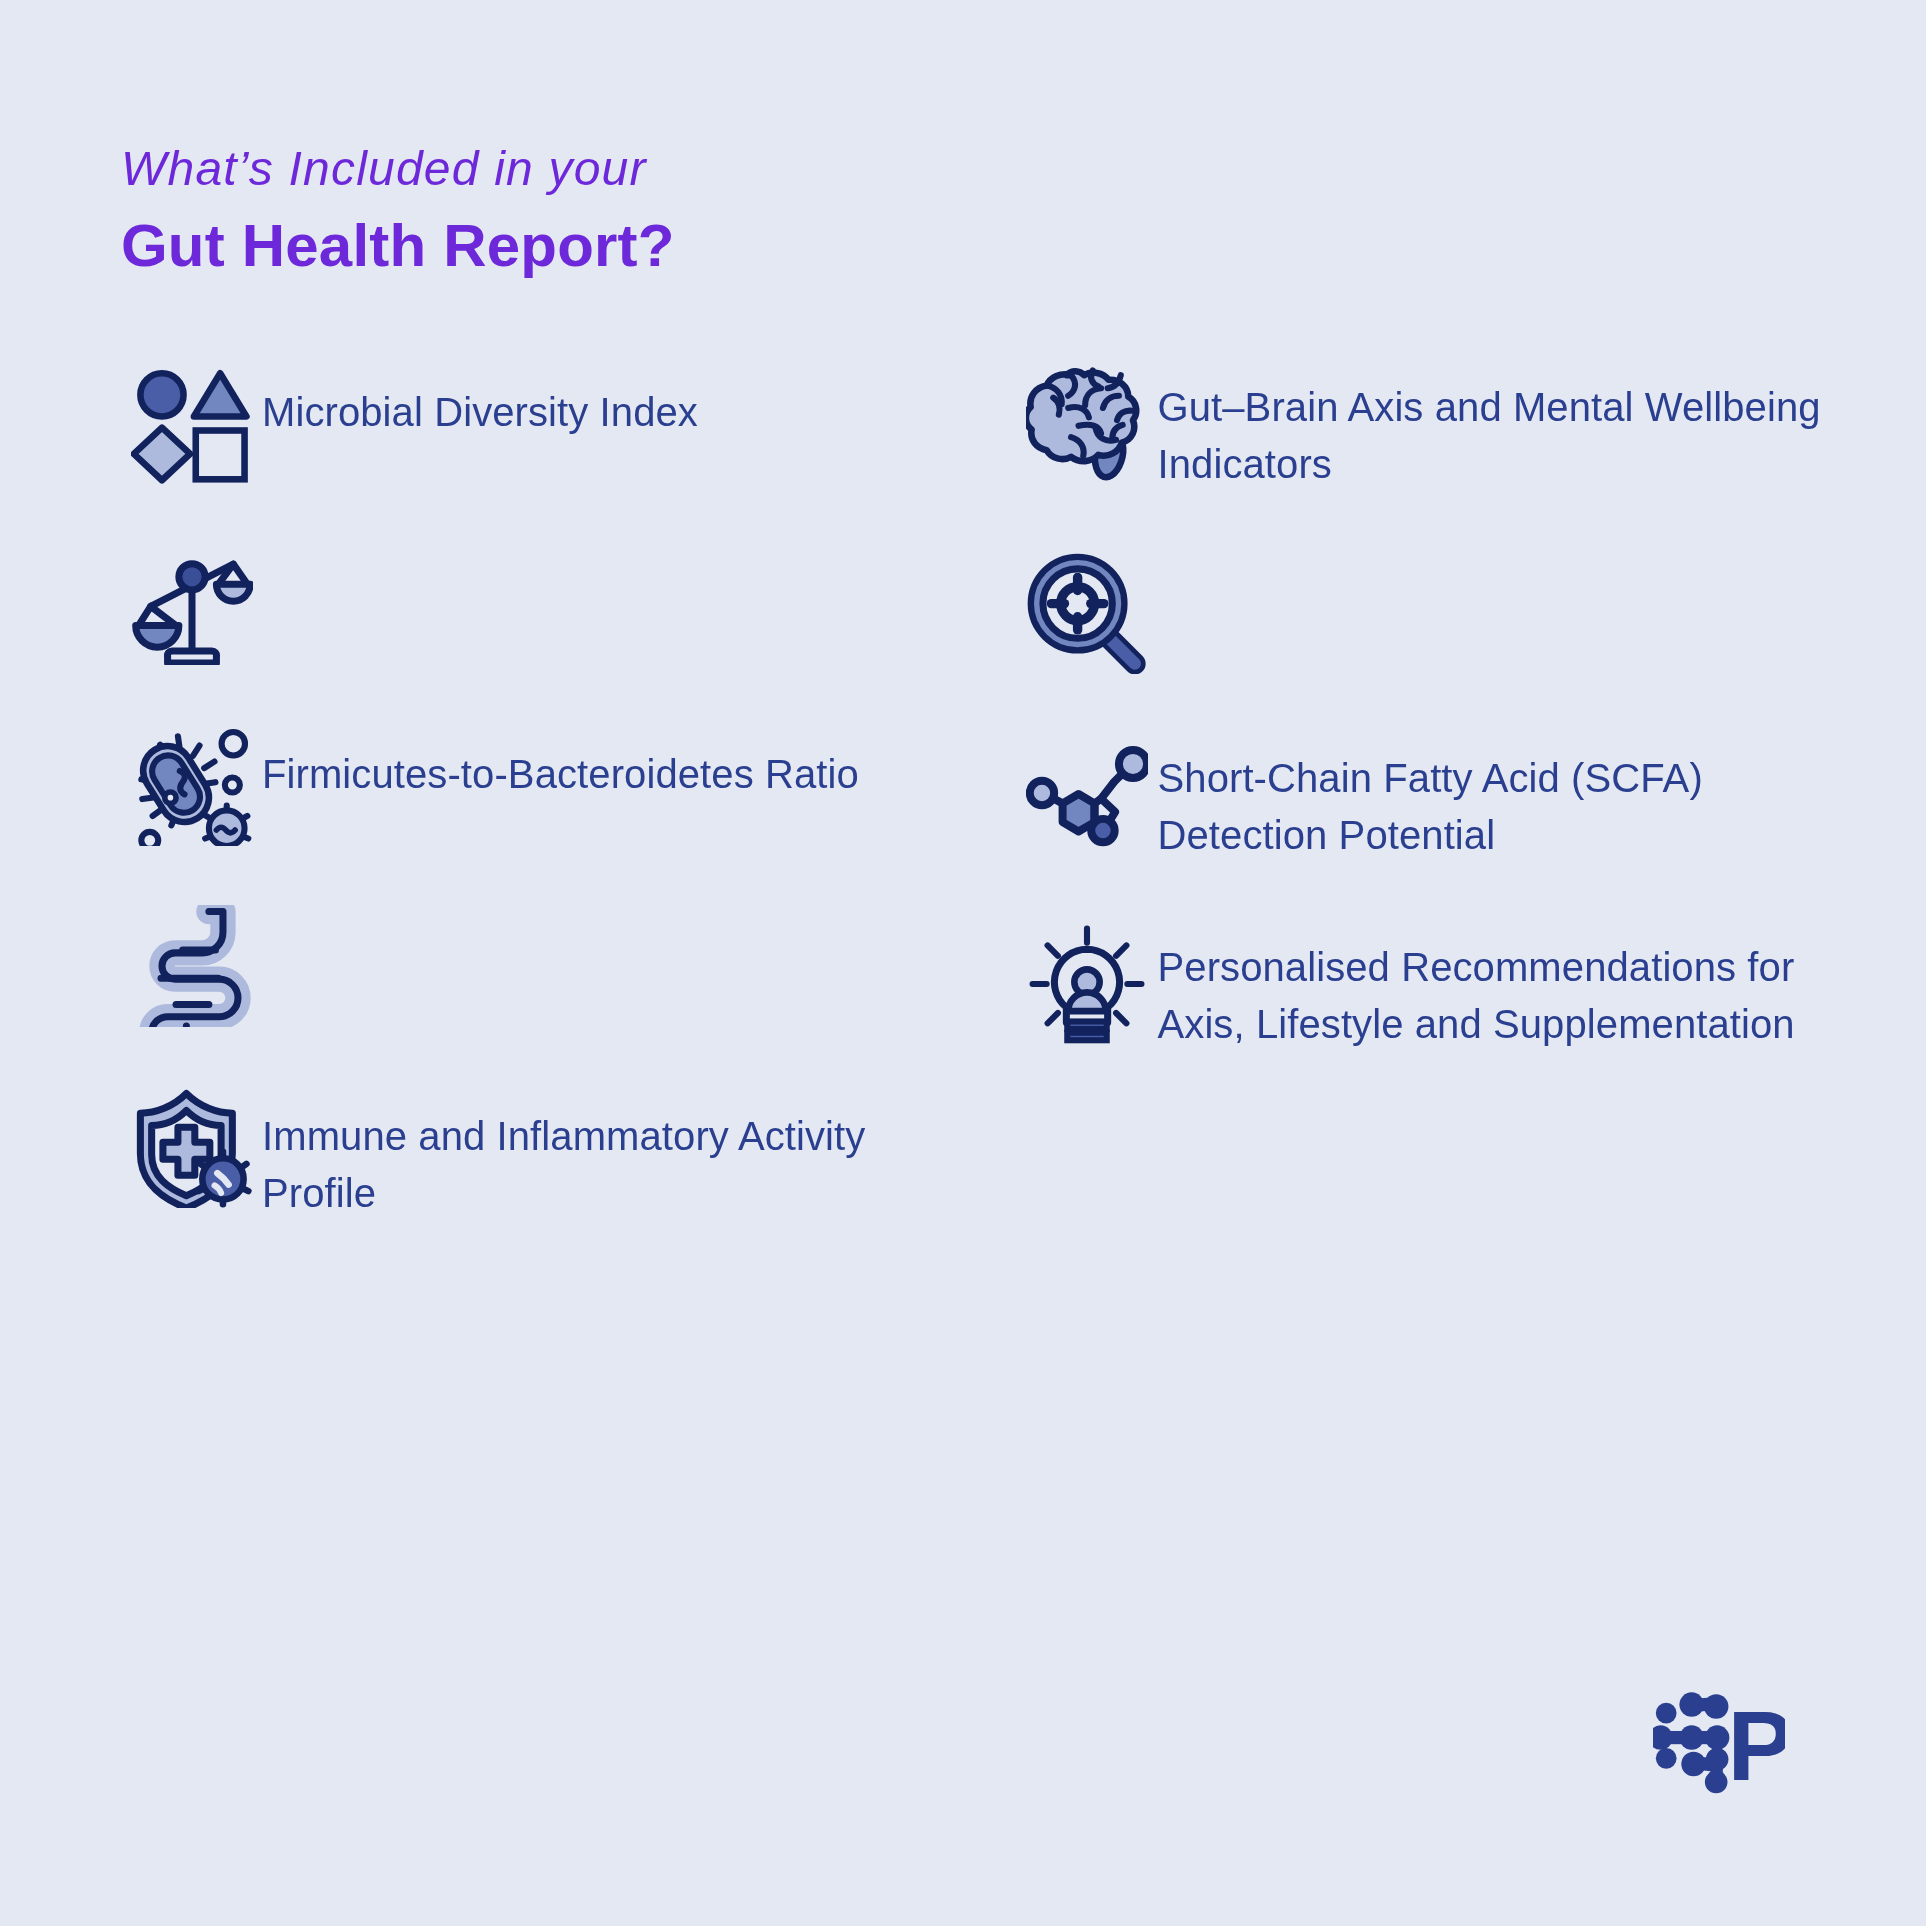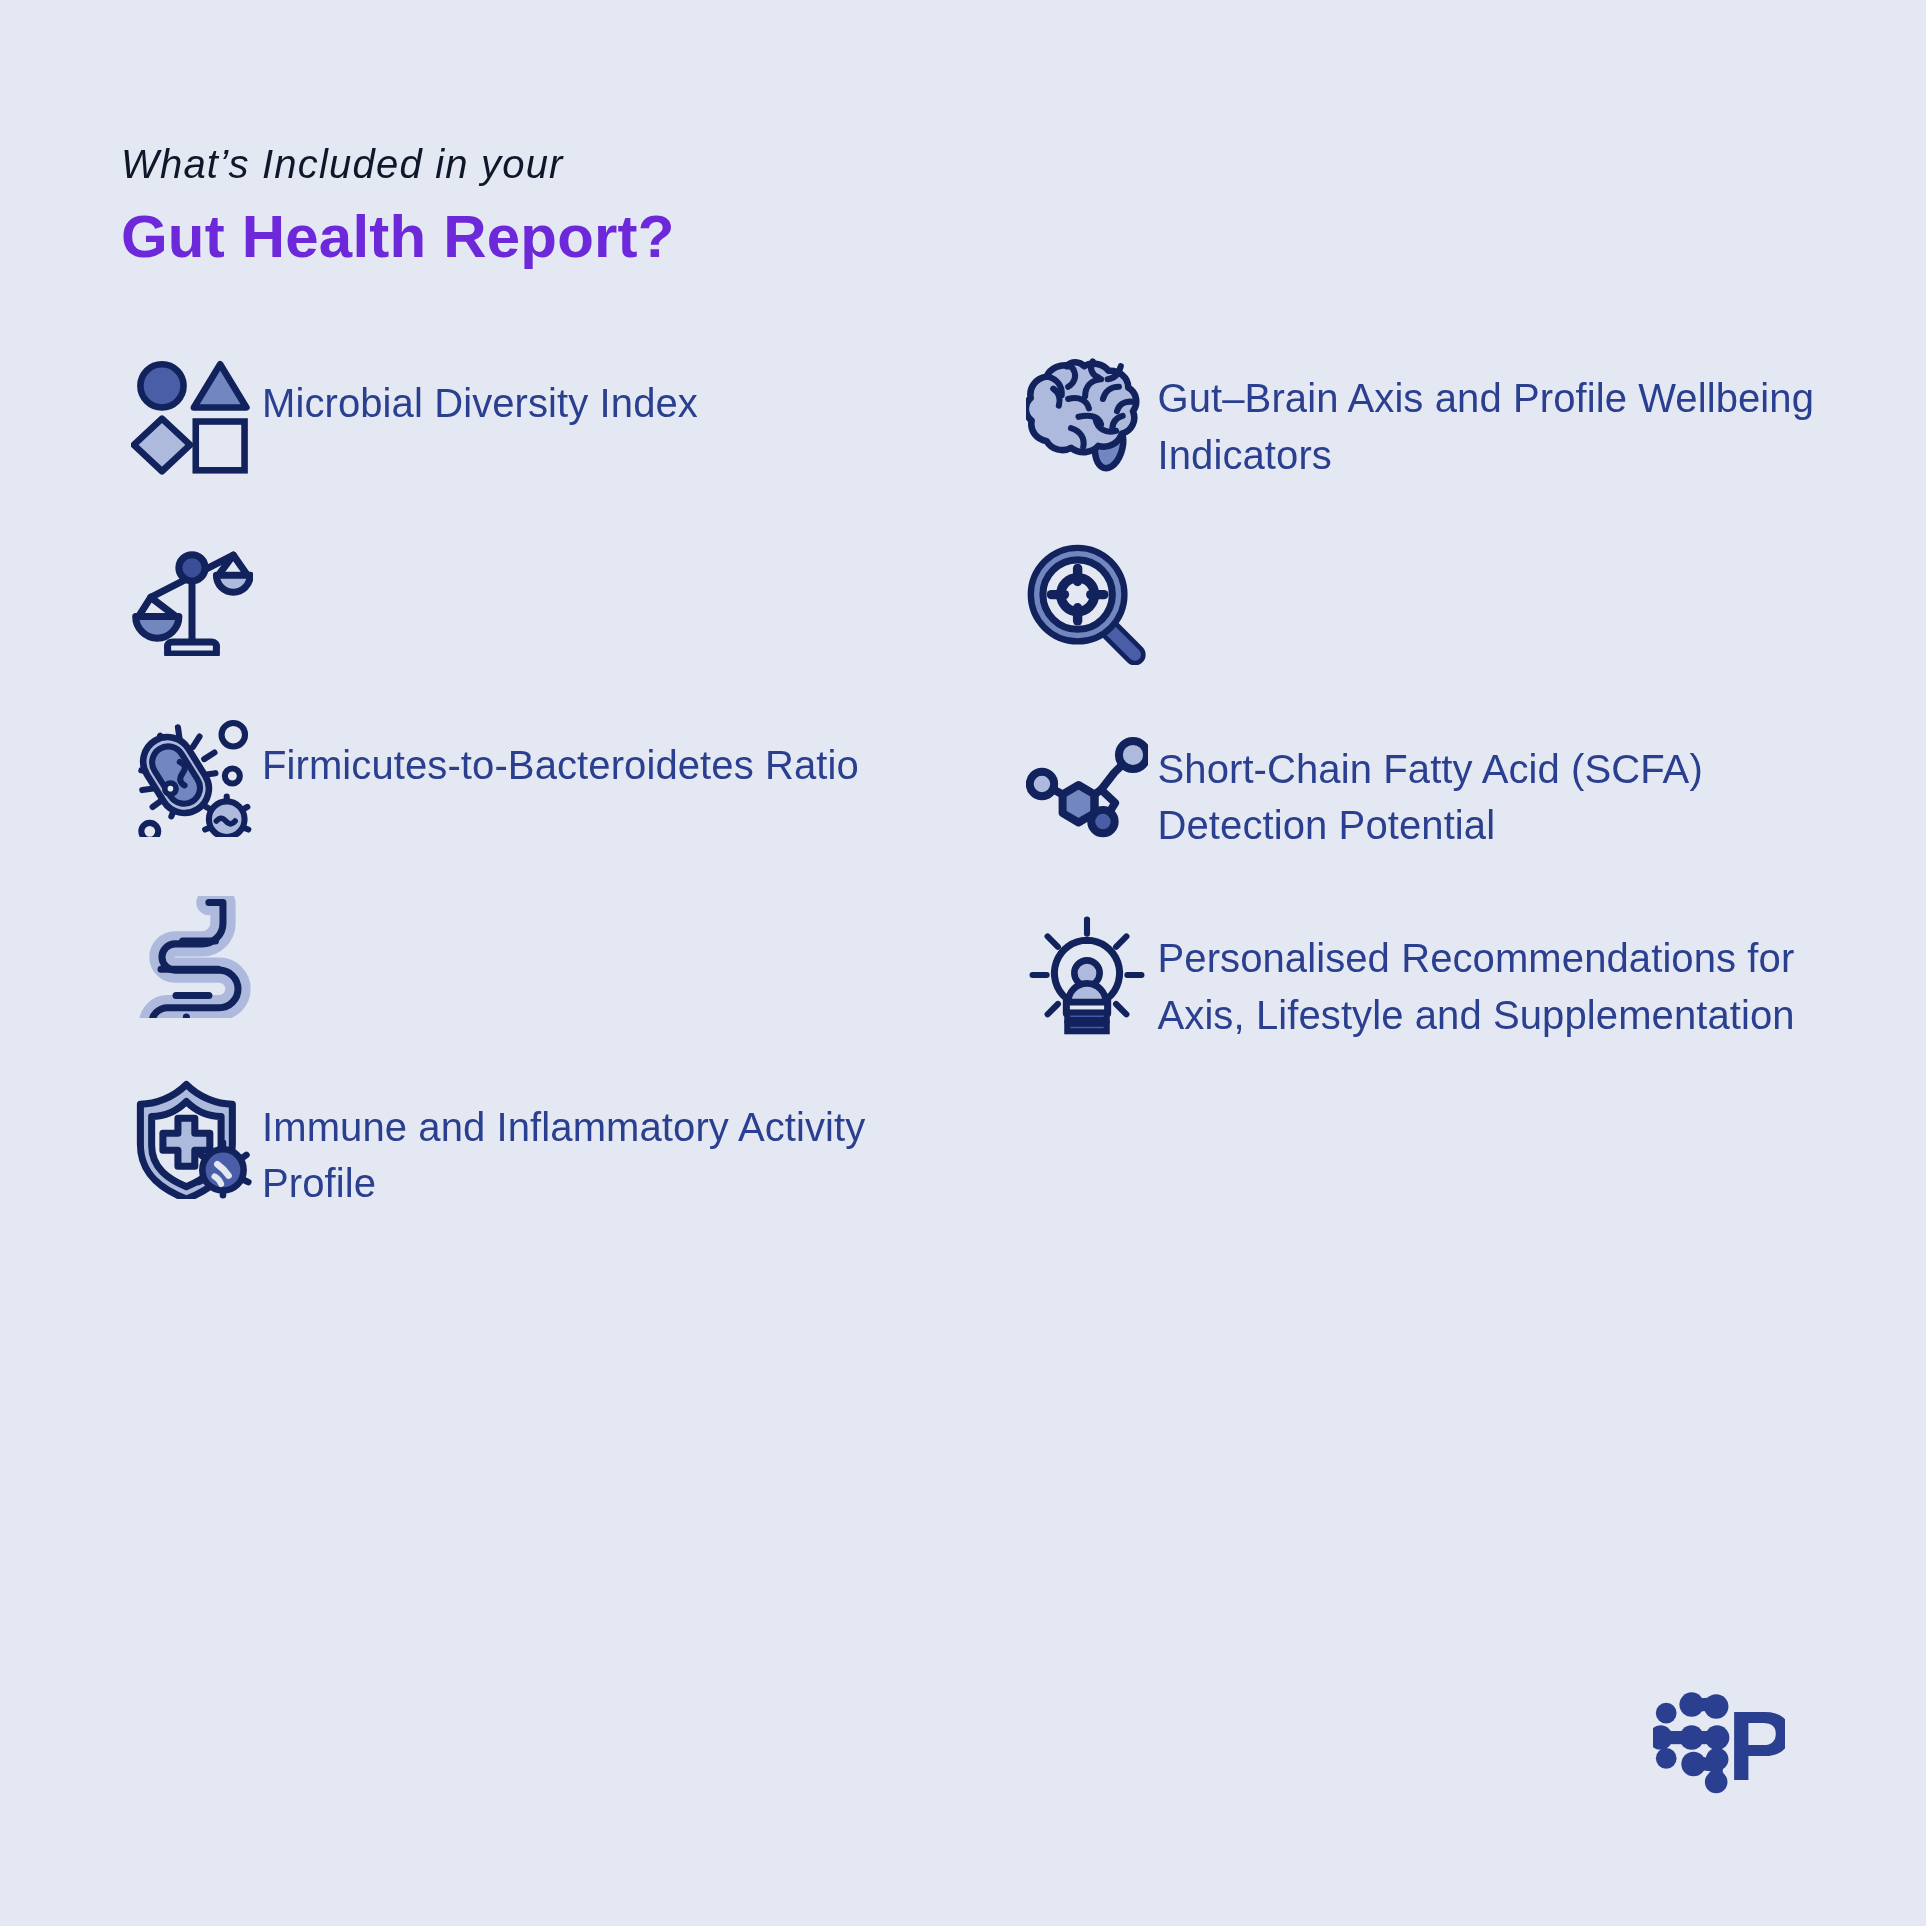--- a/index.html
+++ b/index.html
@@ -21,24 +21,24 @@
     padding: 141px 0 0 0;
     box-sizing: border-box;
   }
 
   
   .heading-block {
     margin-left: 121px;
     margin-bottom: 85px;
   }
   .eyebrow {
-    font-size: 40px;
+    font-size: 48px;
     font-style: italic;
     font-weight: 400;
-    color: #0f172a;
+    color: #6d28d9;
     letter-spacing: 1.2px;
     line-height: 1.15;
     margin: 0 0 18px 0;
     white-space: nowrap;
   }
   .headline {
     font-size: 60px;
     font-weight: 700;
     color: #6d28d9;
     letter-spacing: 0.2px;
@@ -262,21 +262,21 @@
               <path d="M198 72 c-18 0 -30 10 -34 26"></path>
               <path d="M226 104 c-16 -2 -28 6 -32 20"></path>
               <path d="M90 98 c22 -6 40 2 44 20"></path>
               <path d="M112 136 c26 -6 44 0 48 16"></path>
               <path d="M206 134 c-14 4 -22 14 -22 28"></path>
               <path d="M148 140 c4 22 22 32 44 26"></path>
               <path d="M96 160 c20 6 30 22 26 40"></path>
             </g>
           </svg>
         </div>
-        <div class="feature-label">Gut–Brain Axis and Profile Wellbeing Indicators</div>
+        <div class="feature-label">Gut–Brain Axis and Mental Wellbeing Indicators</div>
       </div>
 
       <div class="feature">
         <div class="feature-icon">
           <svg viewBox="0 0 260 260" xmlns="http://www.w3.org/2000/svg">
 
             <line x1="166" y1="172" x2="232" y2="238" stroke="#11225c" stroke-width="46" stroke-linecap="round"></line>
             <line x1="178" y1="184" x2="232" y2="238" stroke="#4a5ea8" stroke-width="26" stroke-linecap="round"></line>
 
             <circle cx="110" cy="110" r="98" fill="none" stroke="#11225c" stroke-width="17"></circle>

